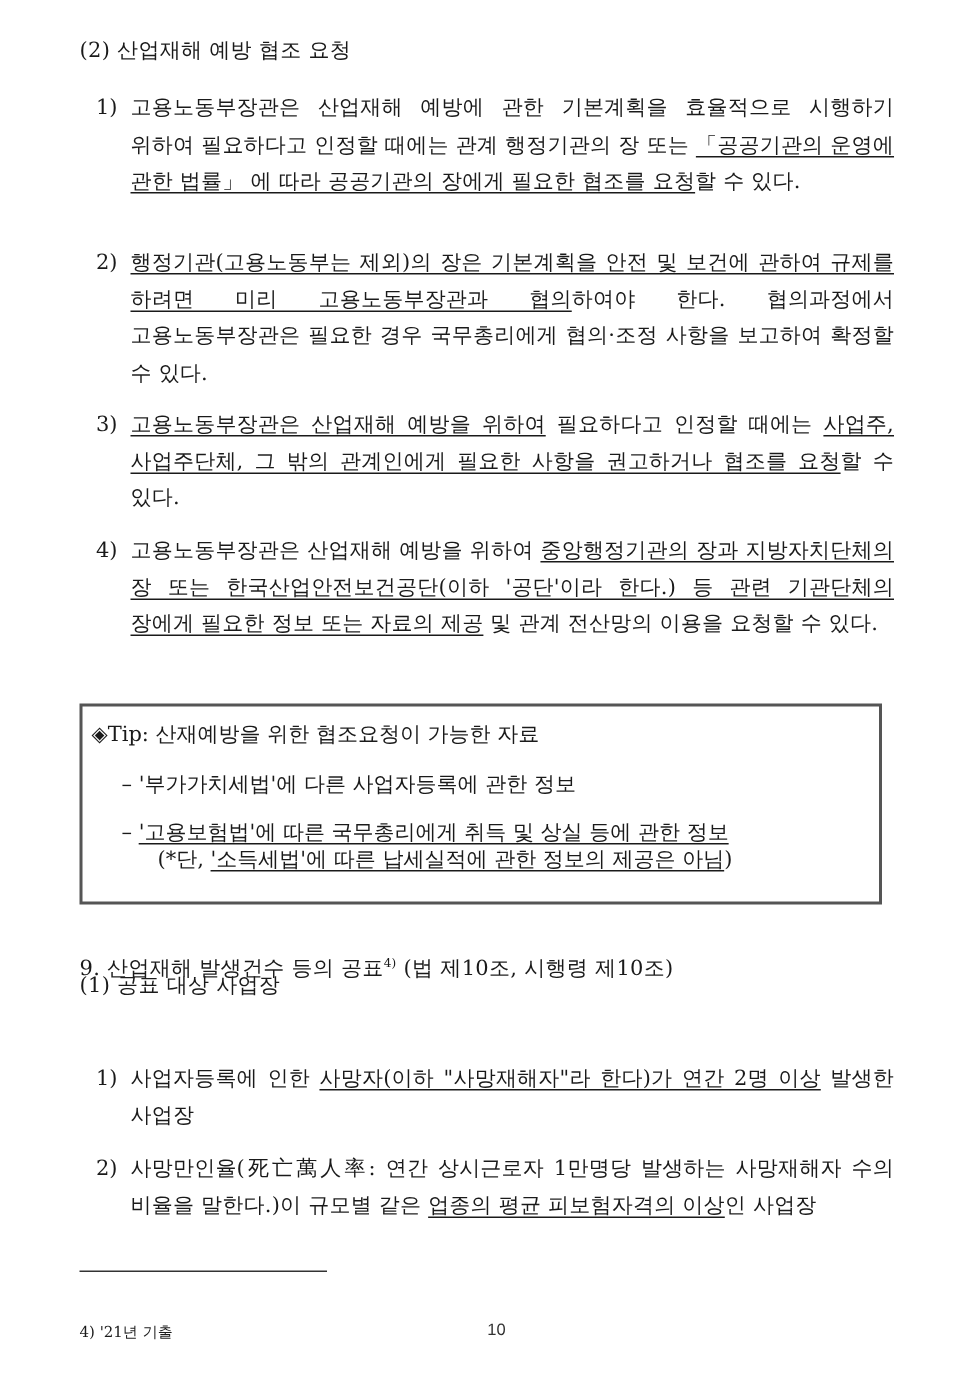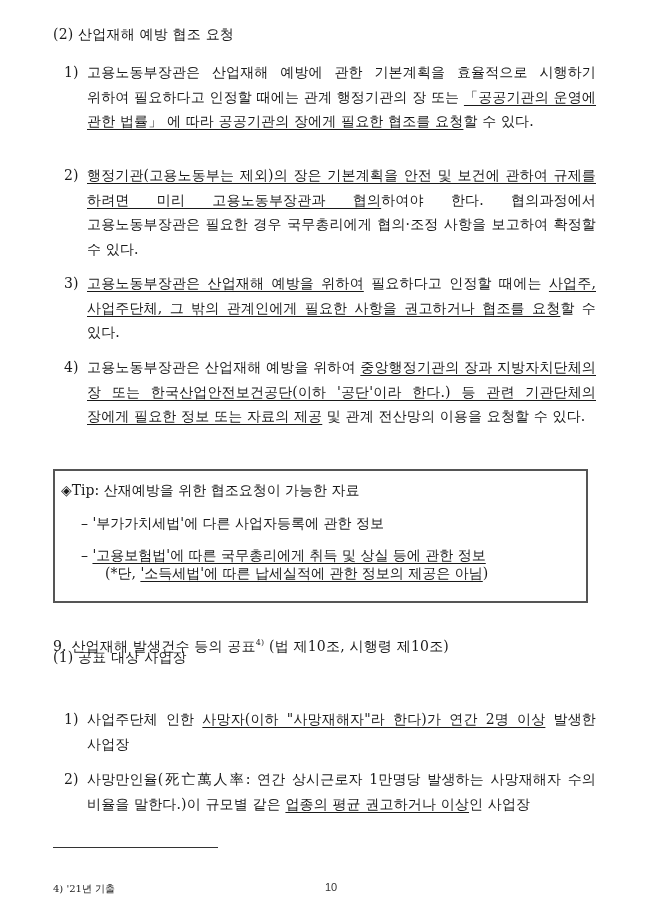--- a/index.html
+++ b/index.html
@@ -147,25 +147,25 @@
   </div>
 
   <div class="heading" style="top:636px;">
     <span>9. 산업재해 발생건수 등의 공표</span><sup>4)</sup><span> (법 제10조, 시행령 제10조)</span>
   </div>
 
   <div class="heading" style="top:647px;">(1) 공표 대상 사업장</div>
 
   <div class="item" style="top:707px;">
     <span class="num">1)</span>
-    <div class="body"><span>사업주단체 인한 </span><u>사망자(이하 "사망재해자"라 한다)가 연간 2명 이상</u><span> 발생한 사업장</span></div>
+    <div class="body"><span>사업자등록에 인한 </span><u>사망자(이하 "사망재해자"라 한다)가 연간 2명 이상</u><span> 발생한 사업장</span></div>
   </div>
 
   <div class="item" style="top:767px;">
     <span class="num">2)</span>
-    <div class="body"><span>사망만인율(死亡萬人率: 연간 상시근로자 1만명당 발생하는 사망재해자 수의 비율을 말한다.)이 규모별 같은 </span><u>업종의 평균 권고하거나 이상</u><span>인 사업장</span></div>
+    <div class="body"><span>사망만인율(死亡萬人率: 연간 상시근로자 1만명당 발생하는 사망재해자 수의 비율을 말한다.)이 규모별 같은 </span><u>업종의 평균 피보험자격의 이상</u><span>인 사업장</span></div>
   </div>
 
   <div class="footnote-rule"></div>
   <div class="footnote">4) '21년 기출</div>
 
   <div class="page-number">10</div>
 </div>
 
 </body></html>

